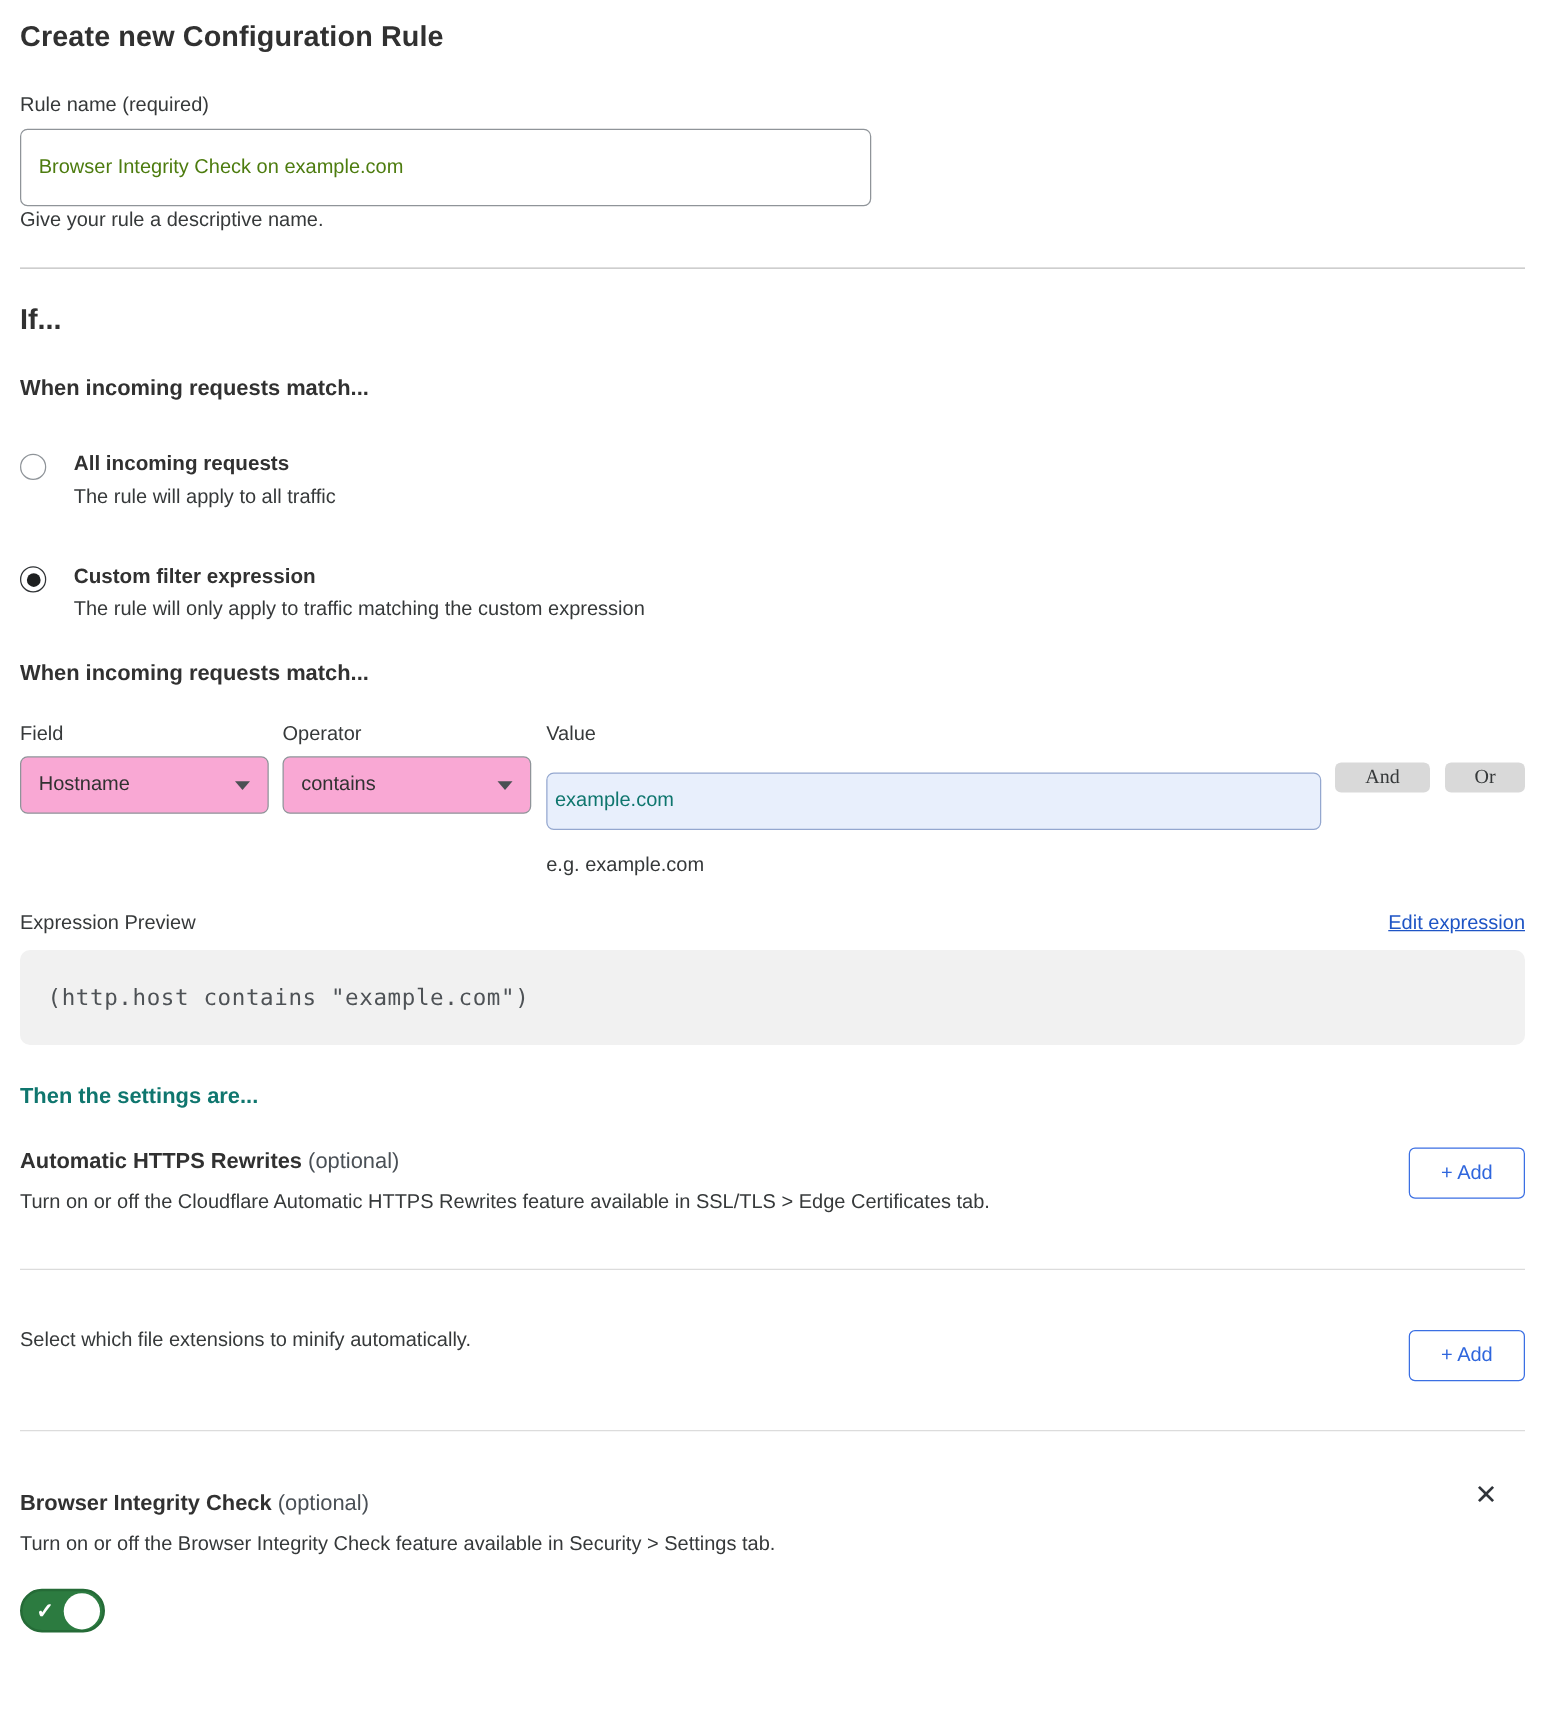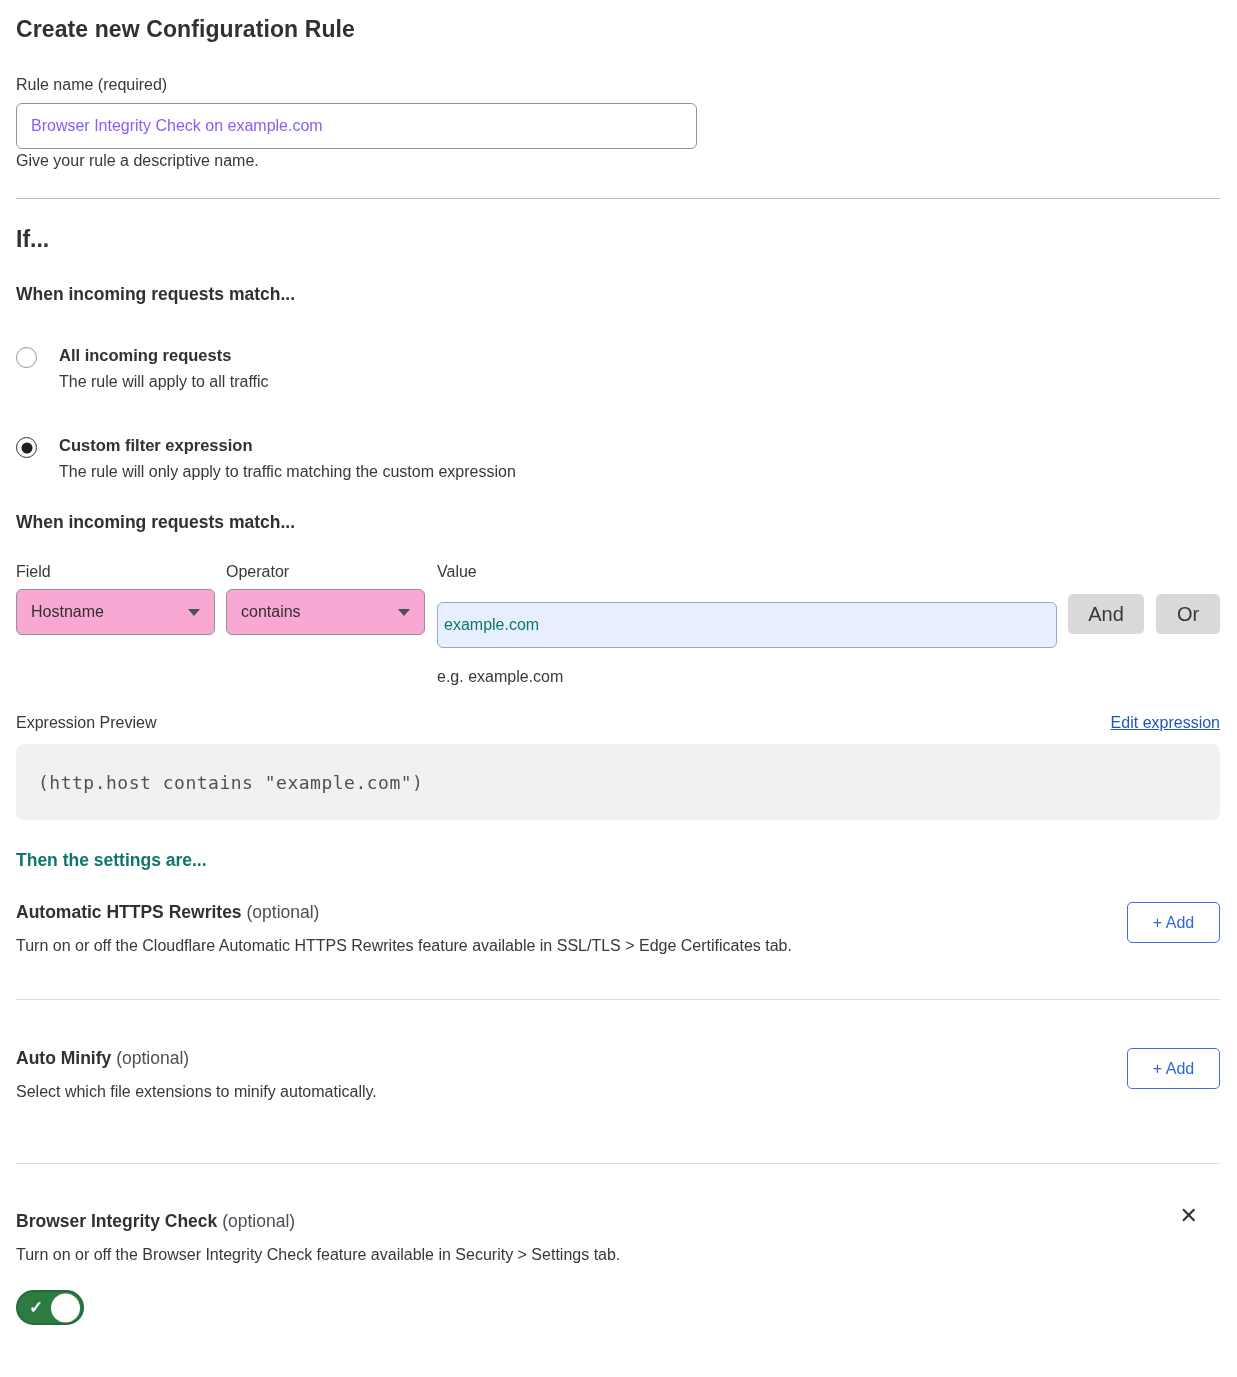--- a/index.html
+++ b/index.html
@@ -19,27 +19,27 @@
     color: #313131;
     letter-spacing: 0.1px;
   }
 
   .field-label { font-size: 16px; color: #36393a; margin-top: 33px; }
 
   .rule-name-input {
     display: block;
     margin-top: 9px;
     width: 681px;
-    height: 46px;
+    height: 62px;
     border: 1px solid #8f9499;
     border-radius: 6px;
     padding: 17px 14px;
     font-size: 16px;
     font-family: "Liberation Sans", sans-serif;
-    color: #8b5cf6;
+    color: #4d7c0f;
     background: #ffffff;
     outline: none;
   }
   .helper-text { font-size: 16px; color: #36393a; margin-top: 3px; }
 
   .divider { border: none; border-top: 1px solid #bfbfbf; margin-top: 28px; }
   .divider.light { border-top-color: #dcdcdc; }
 
   h2.if-heading { font-size: 23px; font-weight: 700; color: #313131; margin-top: 27px; }
   h3.sub-heading { font-size: 17.5px; font-weight: 700; color: #313131; margin-top: 31px; }
@@ -106,27 +106,27 @@
     padding: 0 6px;
     font-size: 16px;
     font-family: "Liberation Sans", sans-serif;
     color: #0f766e;
     outline: none;
   }
   .value-helper { margin-top: 20px; font-size: 16px; color: #36393a; }
 
   .conj-buttons { display: flex; margin-top: 31px; }
   .conj-btn {
-    height: 40px;
+    height: 24px;
     border: none;
     border-radius: 5px;
     background: #d9d9d9;
     color: #36393a;
-    font-size: 20px;
-    font-family: Liberation Sans, sans-serif;
+    font-size: 16px;
+    font-family: Liberation Serif, serif;
     cursor: pointer;
   }
   .conj-btn.and { width: 76px; margin-left: 11px; }
   .conj-btn.or  { width: 64px; margin-left: 12px; }
 
   .preview-row {
     margin-top: 28px;
     display: flex;
     justify-content: space-between;
     align-items: baseline;
@@ -296,24 +296,20 @@
       <span class="optional">(optional)</span>
     </div>
     <button class="add-btn">+ Add</button>
     <div class="setting-desc">Turn on or off the Cloudflare Automatic HTTPS Rewrites feature available in SSL/TLS &gt; Edge Certificates tab.</div>
     <div class="divider-wrap">
         <hr class="divider light">
       </div>
   </div>
 
   <div class="setting-row" style="margin-top: 48px;">
-    <div class="setting-title">
-      <span class="name">Auto Minify</span>
-      <span class="optional">(optional)</span>
-    </div>
     <button class="add-btn">+ Add</button>
     <div class="setting-desc">Select which file extensions to minify automatically.</div>
     <div class="divider-wrap" style="margin-top: 62px;">
         <hr class="divider light">
       </div>
   </div>
 
   <div class="setting-row" style="margin-top: 47px;">
     <div class="setting-title">
       <span class="name">Browser Integrity Check</span>

